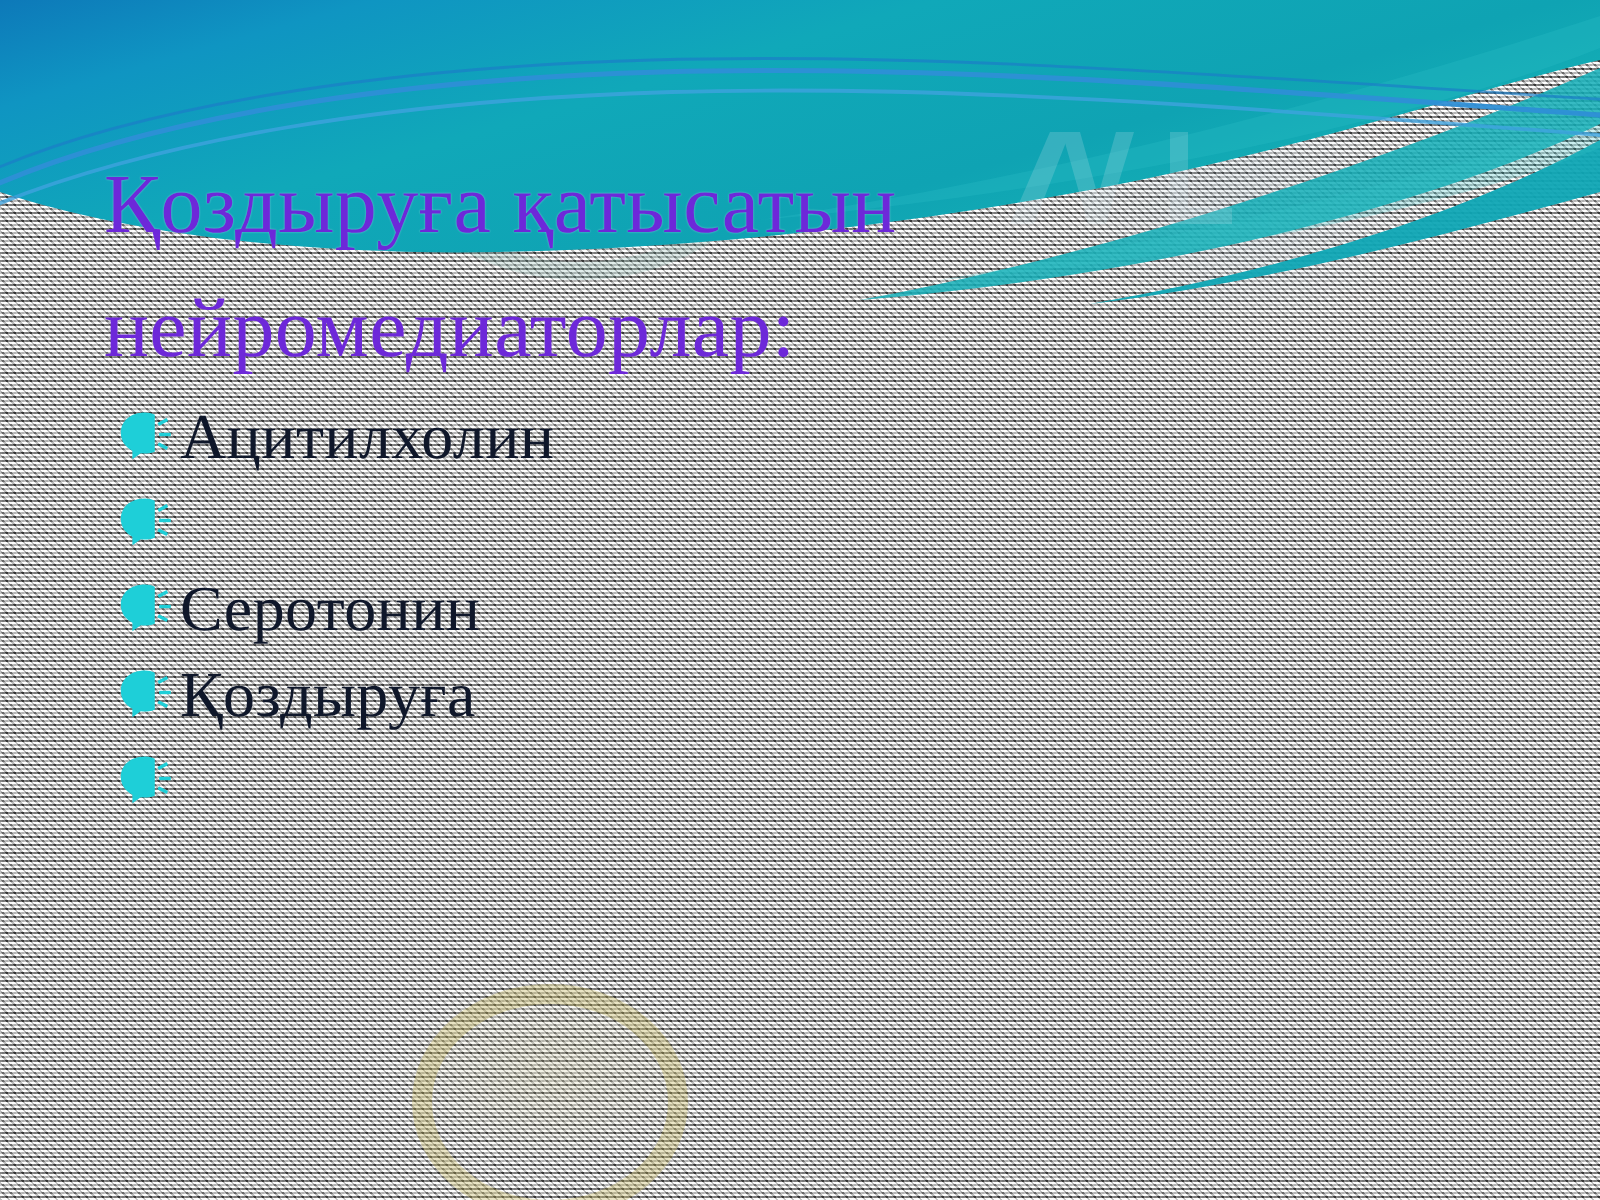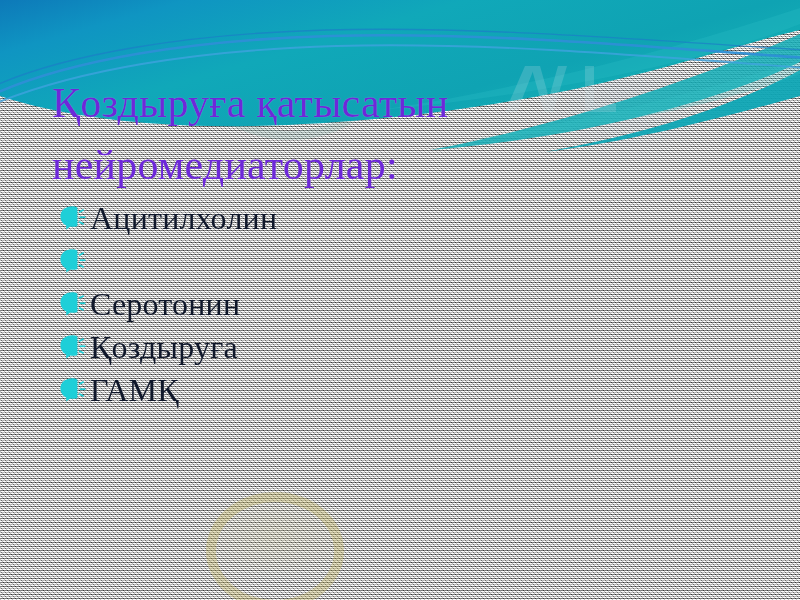--- a/index.html
+++ b/index.html
@@ -253,18 +253,17 @@
 
     <li class="bullet-row">
       <span class="bullet-icon">
         <svg viewBox="0 0 30 26" width="30" height="26" xmlns="http://www.w3.org/2000/svg">
           <path d="M14.5 1.2 C7.4 1.2 2.4 5.4 2.4 11.4 C2.4 15.4 4.6 18.6 8.2 20.4 L8.2 24.6 L12.4 21.6 C13.1 21.7 13.8 21.8 14.5 21.8 C17.4 21.8 19.4 20.9 19.4 20.9 L19.4 2.4 C17.9 1.6 16.3 1.2 14.5 1.2 Z" fill="#1ECFD8"></path>
           <rect x="21.0" y="6.4" width="5.2" height="1.7" fill="#1ECFD8" transform="rotate(-28 21 7)"></rect>
           <rect x="21.6" y="11.4" width="5.8" height="1.7" fill="#1ECFD8"></rect>
           <rect x="21.0" y="16.0" width="5.2" height="1.7" fill="#1ECFD8" transform="rotate(28 21 17)"></rect>
         </svg>
       </span>
-      <span class="bullet-text">ГАМҚ</span>
     </li>
 
   </ul>
 
 </div>
 
 </body></html>

